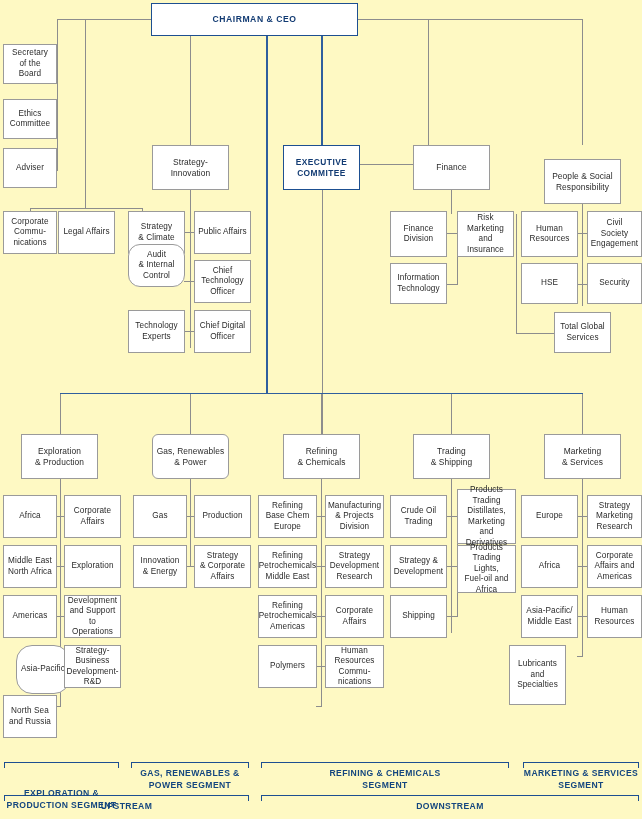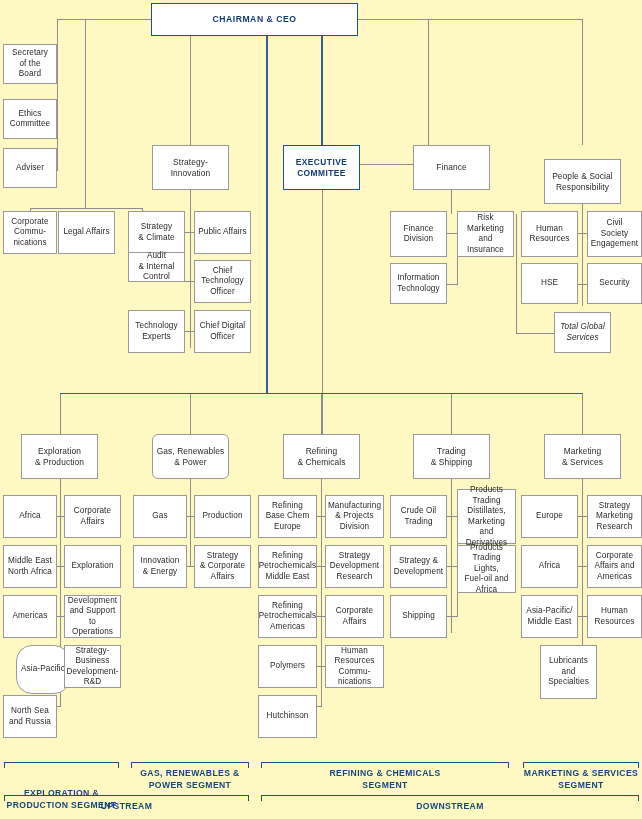--- a/index.html
+++ b/index.html
@@ -130,21 +130,21 @@
 
   <div class="node div-head" style="left:152px; top:145px; width:77px; height:45px;">Strategy-
 Innovation</div>
   <div class="ln" style="left:190px; top:189px; width:1px; height:159px;"></div>
 
   <div class="node" style="left:128px; top:211px; width:57px; height:43px;">Strategy
 &amp; Climate</div>
   <div class="node" style="left:194px; top:211px; width:57px; height:43px;">Public Affairs</div>
   <div class="ln" style="left:184px; top:232px; width:11px; height:1px;"></div>
 
-  <div class="node" style="left:128px; top:252px; width:57px; height:30px;">Audit
+  <div class="node" style="left:128px; top:244px; width:57px; height:43px;border-radius:12px;">Audit
 &amp; Internal
 Control</div>
   <div class="node" style="left:194px; top:260px; width:57px; height:43px;">Chief
 Technology
 Officer</div>
   <div class="ln" style="left:184px; top:281px; width:11px; height:1px;"></div>
 
   <div class="node" style="left:128px; top:310px; width:57px; height:43px;">Technology
 Experts</div>
   <div class="node" style="left:194px; top:310px; width:57px; height:43px;">Chief Digital
@@ -179,21 +179,21 @@
   <div class="node" style="left:587px; top:211px; width:55px; height:46px;">Civil
 Society
 Engagement</div>
   <div class="ln" style="left:577px; top:233px; width:11px; height:1px;"></div>
 
   <div class="node" style="left:521px; top:263px; width:57px; height:41px;">HSE</div>
   <div class="node" style="left:587px; top:263px; width:55px; height:41px;">Security</div>
   <div class="ln" style="left:577px; top:284px; width:11px; height:1px;"></div>
   <div class="ln" style="left:582px; top:214px; width:1px; height:92px;"></div>
 
-  <div class="node" style="left:554px; top:312px; width:57px; height:41px;font-style:italic;">Total Global
+  <div class="node" style="left:554px; top:312px; width:57px; height:41px;">Total Global
 Services</div>
   <div class="ln" style="left:516px; top:214px; width:1px;  height:119px;"></div>
   <div class="ln" style="left:516px; top:333px; width:39px; height:1px;"></div>
 
   <div class="ln blue" style="left:60px; top:393px; width:523px; height:1.4px;"></div>
   <div class="ln" style="left:60px;  top:393px; width:1px; height:44px;"></div>
   <div class="ln" style="left:190px; top:393px; width:1px; height:44px;"></div>
   <div class="ln" style="left:321px; top:393px; width:1px; height:44px;"></div>
   <div class="ln" style="left:451px; top:393px; width:1px; height:44px;"></div>
   <div class="ln" style="left:582px; top:393px; width:1px; height:44px;"></div>
@@ -271,21 +271,20 @@
 Affairs</div>
   <div class="ln" style="left:316px; top:616px; width:10px; height:1px;"></div>
 
   <div class="node" style="left:258px; top:645px; width:59px; height:43px;">Polymers</div>
   <div class="node" style="left:325px; top:645px; width:59px; height:43px;">Human
 Resources
 Commu-
 nications</div>
   <div class="ln" style="left:316px; top:666px; width:10px; height:1px;"></div>
 
-  <div class="node" style="left:258px; top:695px; width:59px; height:43px;">Hutchinson</div>
   <div class="ln" style="left:316px; top:706px; width:6px; height:1px;"></div>
 
   <div class="node div-head" style="left:413px; top:434px; width:77px; height:45px;">Trading
 &amp; Shipping</div>
   <div class="ln" style="left:451px; top:478px; width:1px; height:155px;"></div>
 
   <div class="node" style="left:390px; top:495px; width:57px; height:43px;">Crude Oil
 Trading</div>
   <div class="node" style="left:457px; top:489px; width:59px; height:55px;">Products
 Trading
@@ -321,21 +320,21 @@
 Affairs and
 Americas</div>
   <div class="ln" style="left:577px; top:566px; width:11px; height:1px;"></div>
 
   <div class="node" style="left:521px; top:595px; width:57px; height:43px;">Asia-Pacific/
 Middle East</div>
   <div class="node" style="left:587px; top:595px; width:55px; height:43px;">Human
 Resources</div>
   <div class="ln" style="left:577px; top:616px; width:11px; height:1px;"></div>
 
-  <div class="node" style="left:540px; top:645px; width:57px; height:54px;">Lubricants
+  <div class="node" style="left:509px; top:645px; width:57px; height:60px;">Lubricants
 and
 Specialties</div>
   <div class="ln" style="left:577px; top:656px; width:6px; height:1px;"></div>
 
   <div class="bracket" style="left:4px;   top:762px; width:115px;"></div>
   <div class="seg-label" style="left:4px;  top:788px; width:115px;">EXPLORATION &amp;
 PRODUCTION SEGMENT</div>
 
   <div class="bracket" style="left:131px; top:762px; width:118px;"></div>
   <div class="seg-label" style="left:131px;top:768px; width:118px;">GAS, RENEWABLES &amp;

